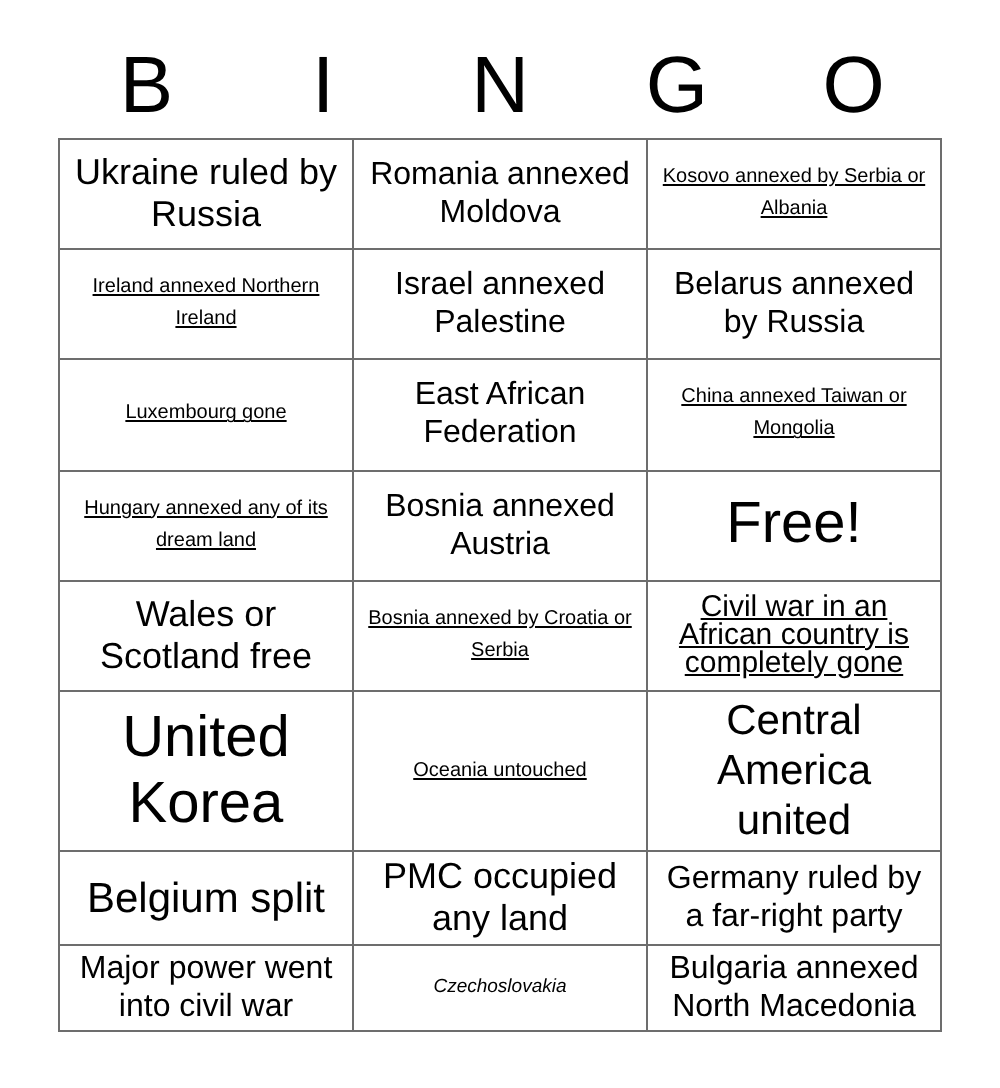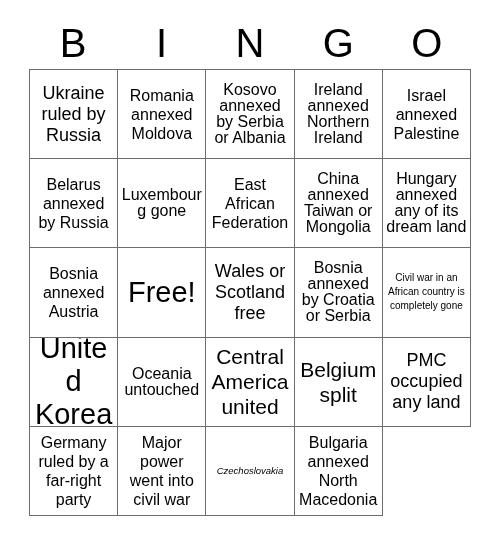--- a/index.html
+++ b/index.html
@@ -47,21 +47,21 @@
 
   
   #bingo-grid {
     position: absolute;
     left: 29px;
     top: 69px;
     width: 442px;
     height: 447px;
     box-sizing: border-box;
     display: grid;
-    grid-template-columns: repeat(5, 1fr);
+    grid-template-columns: repeat(3, 1fr);
     grid-template-rows: repeat(5, 1fr);
     border-top: 1px solid #6d6d6d;
     border-left: 1px solid #6d6d6d;
     background: #ffffff;
   }
 
   .cell {
     box-sizing: border-box;
     border-right: 1px solid #6d6d6d;
     border-bottom: 1px solid #6d6d6d;
@@ -82,22 +82,22 @@
     font-weight: 400;
     word-wrap: break-word;
     hyphens: none;
   }
 
   
   .fs-xxl .cell-text { font-size: 29px; line-height: 33px; }
   .fs-xl  .cell-text { font-size: 21px; line-height: 25px; }
   .fs-lg  .cell-text { font-size: 18px; line-height: 21px; }
   .fs-md  .cell-text { font-size: 16px; line-height: 19px; text-align: center; }
-  .fs-sm  .cell-text { font-size: 16px; line-height: 16px; }
-  .fs-xs  .cell-text { font-size: 10px; line-height: 14px; }
+  .fs-sm  .cell-text { font-size: 10px; line-height: 16px; text-decoration: underline; }
+  .fs-xs  .cell-text { font-size: 15px; line-height: 14px; text-decoration: underline; }
   .fs-xxs .cell-text { font-size: 9.5px;  line-height: 12px; font-style: italic; }
 </style>
 </head>
 <body>
 
 <div id="card">
 
   <div id="bingo-header">
     <div class="header-letter">B</div>
     <div class="header-letter">I</div>

